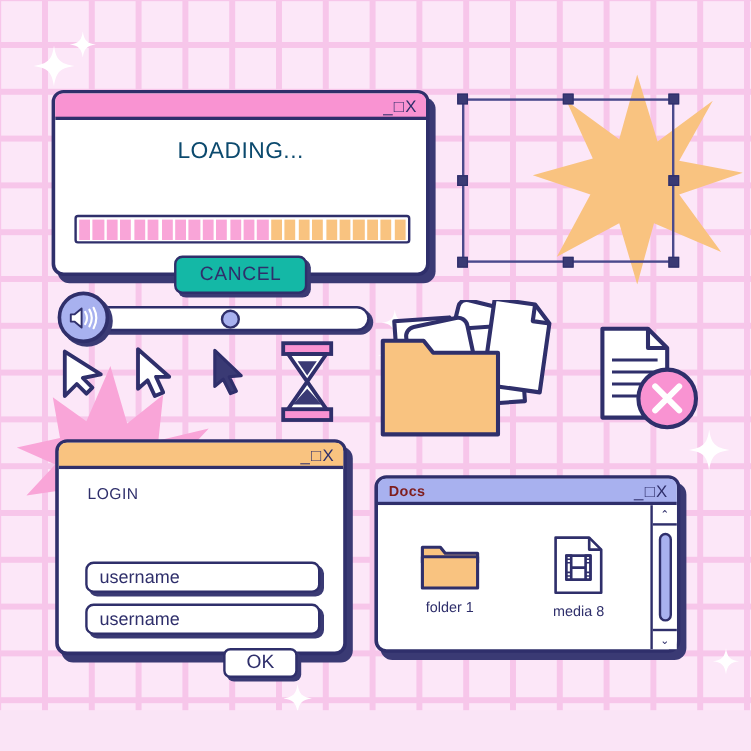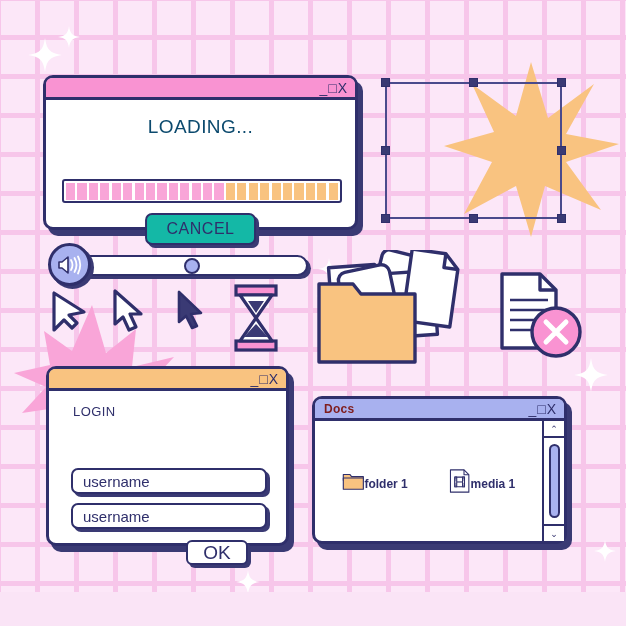--- a/index.html
+++ b/index.html
@@ -134,21 +134,21 @@
   #ok-button {
     position: absolute;
     left: 137px;
     top: 136px;
     width: 62px;
     height: 25px;
     border: 2.5px solid #2f2f6b;
     border-radius: 6px;
     background: #fff;
     color: #2f2f6b;
-    font-size: 19px;
+    font-size: 16px;
     display: flex;
     align-items: center;
     justify-content: center;
     box-shadow: 3px 3px 0 0 #3a3a74;
     box-sizing: border-box;
   }
 
   
   #docs-window { left: 312px; top: 396px; width: 255px; height: 148px; }
   #docs-window .win-title { background: #a8b1ef; }
@@ -158,24 +158,23 @@
     right: 22px;
     bottom: 0;
     display: flex;
     align-items: center;
     justify-content: space-around;
     padding: 0 6px;
     box-sizing: border-box;
   }
   .file-item {
     display: flex;
-    flex-direction: row;
+    flex-direction: column;
     align-items: center;
     width: 66px;
-    font-weight: bold;
   }
   .file-label {
     font-size: 12px;
     color: #2f2f6b;
     margin-top: 6px;
     white-space: nowrap;
   }
   .folder-ico { width: 52px; height: 44px; }
   .media-ico { width: 44px; height: 50px; }
   #docs-scrollbar {
@@ -459,21 +458,21 @@
                   <line x1="12" y1="23" x2="16" y2="23"></line>
                 <line x1="12" y1="31" x2="16" y2="31"></line>
                   <line x1="12" y1="34" x2="16" y2="34"></line>
                 <line x1="28" y1="20" x2="32" y2="20"></line>
                   <line x1="28" y1="23" x2="32" y2="23"></line>
                 <line x1="28" y1="31" x2="32" y2="31"></line>
                   <line x1="28" y1="34" x2="32" y2="34"></line>
               </g>
             </g>
           </svg>
-          <span class="file-label">media 1</span>
+          <span class="file-label">media 8</span>
         </div>
 
       </div>
       <div id="docs-scrollbar">
         <div class="sb-btn">⌃</div>
         <div id="sb-thumb"></div>
         <div class="sb-btn bottom">⌄</div>
       </div>
     </div>
   </div>

